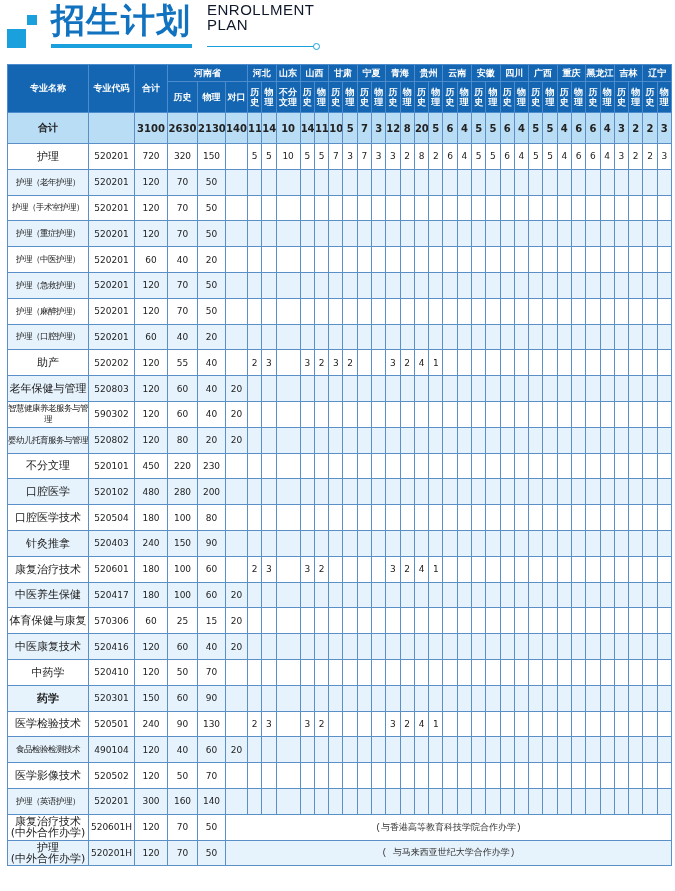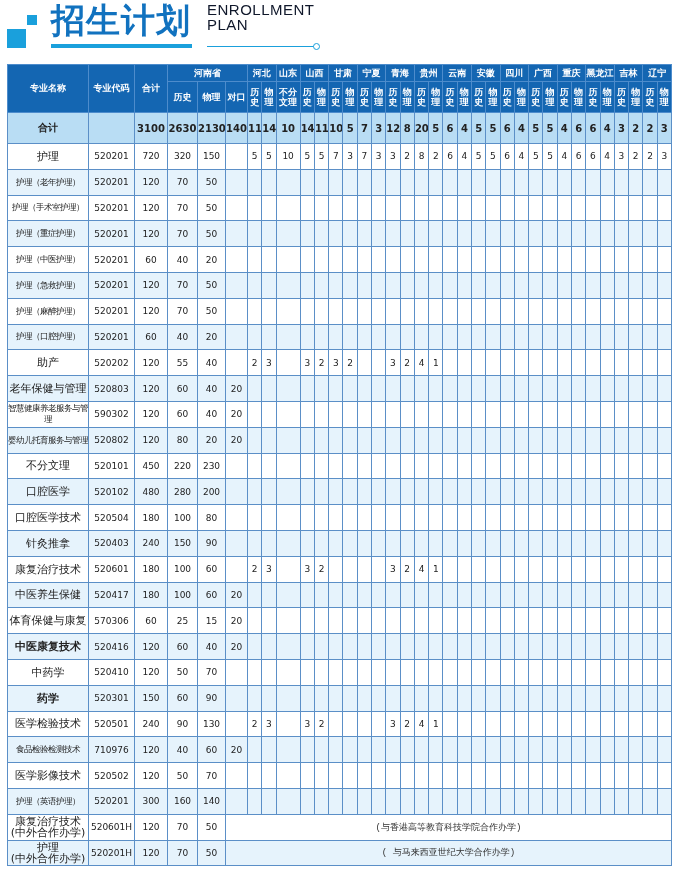--- a/index.html
+++ b/index.html
@@ -873,21 +873,21 @@
         <td></td>
         <td></td>
         <td></td>
         <td></td>
         <td></td>
         <td></td>
         <td></td>
         <td></td>
       </tr>
       <tr class="row alt">
-        <td class="name" style="white-space: nowrap; font-weight: bold;">中医康复技术</td>
+        <td class="name" style="white-space: nowrap;">中医康复技术</td>
         <td>520416</td>
         <td>120</td>
         <td>60</td>
         <td>40</td>
         <td>20</td>
         <td></td>
         <td></td>
         <td></td>
         <td></td>
         <td></td>
@@ -1022,21 +1022,21 @@
         <td></td>
         <td></td>
         <td></td>
         <td></td>
         <td></td>
         <td></td>
         <td></td>
       </tr>
       <tr class="row alt">
         <td class="name sm" style="white-space: nowrap; margin-left: 28px;">食品检验检测技术</td>
-        <td>710976</td>
+        <td>490104</td>
         <td>120</td>
         <td>40</td>
         <td>60</td>
         <td>20</td>
         <td></td>
         <td></td>
         <td></td>
         <td></td>
         <td></td>
         <td></td>

